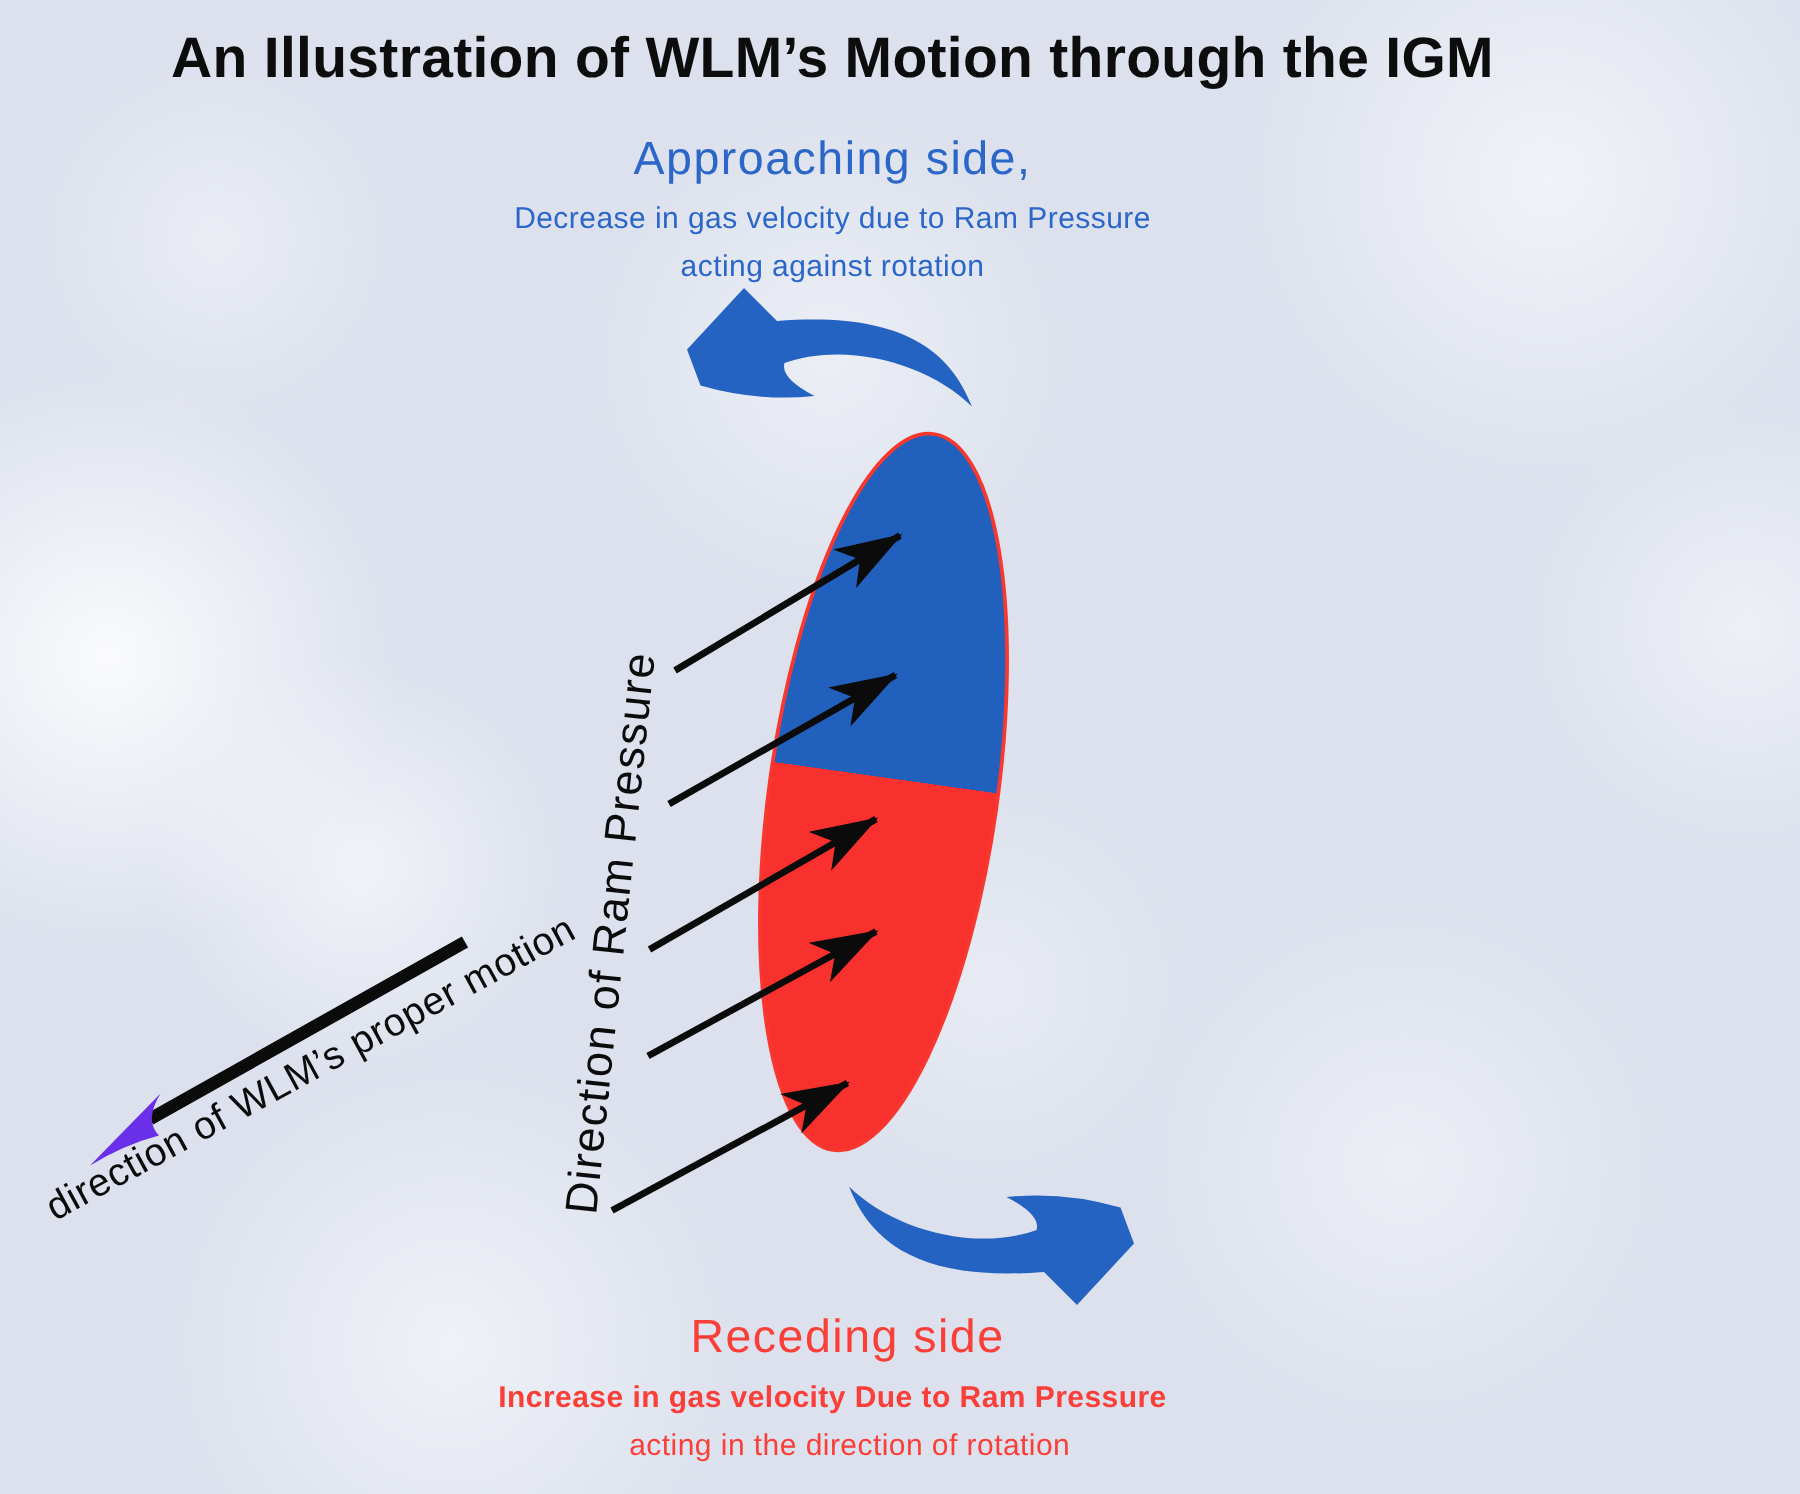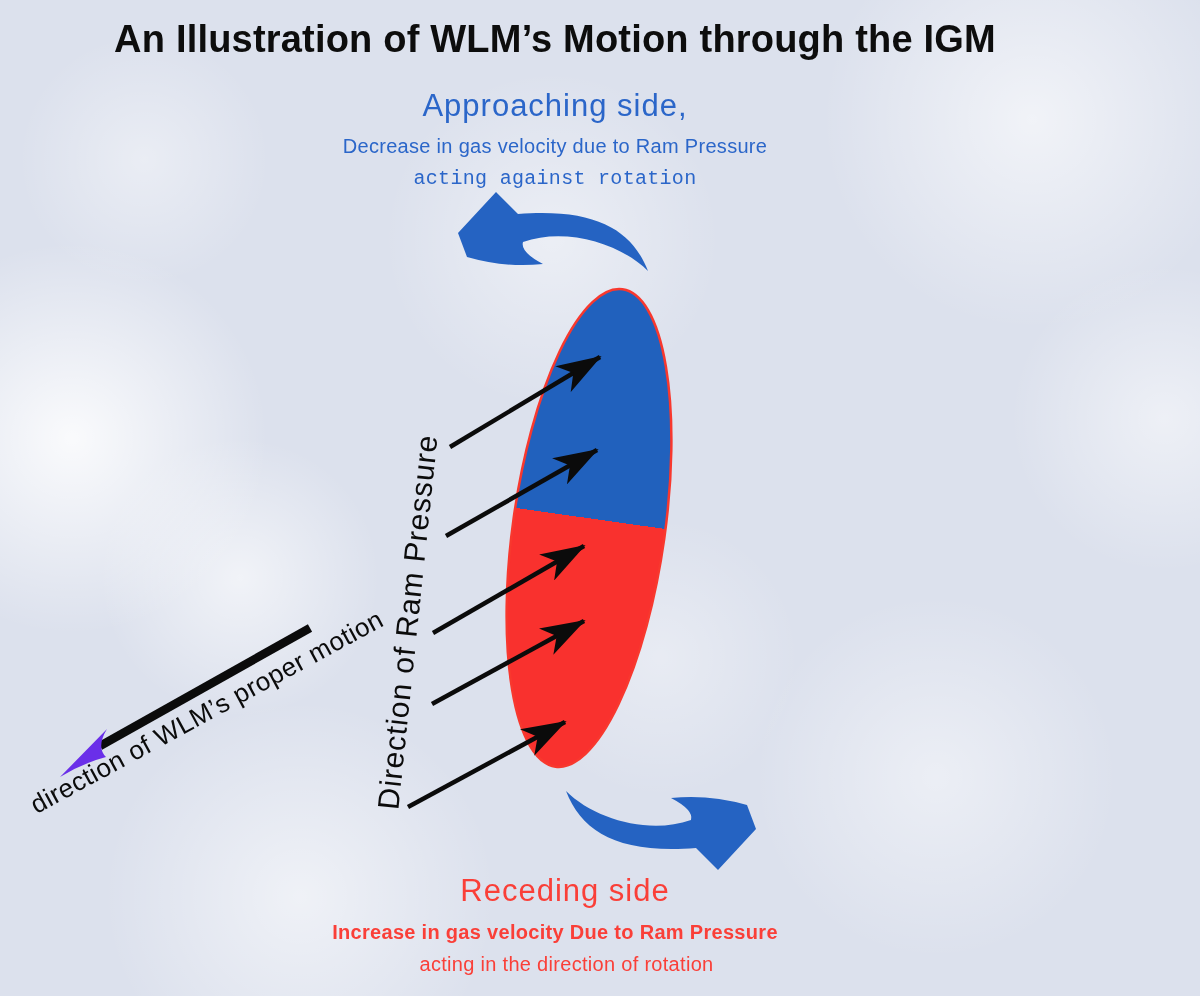--- a/index.html
+++ b/index.html
@@ -43,21 +43,21 @@
     letter-spacing:.2px;
     color:var(--title-text);
   }
   .side-heading{font-size:31px;letter-spacing:1px;}
   .side-line{font-size:20px;letter-spacing:.3px;}
   .approaching{color:var(--approaching-text);margin-top:24px;}
   .receding{color:var(--receding-text);}
 
   .heading-approaching{top:64px;}
   .line-approaching-1{top:111px;}
-  .line-approaching-2{top:143px;font-family:Liberation Mono, monospace;}
+  .line-approaching-2{top:143px;}
 
   .heading-receding{top:873px;padding-left:20px;}
   .line-receding-1{top:921px;font-weight:bold;}
   .line-receding-2{top:953px;padding-left:23px;}
 
   .rotated-label{
     color:var(--ink-black);
     white-space:nowrap;
     transform-origin:center center;
   }

